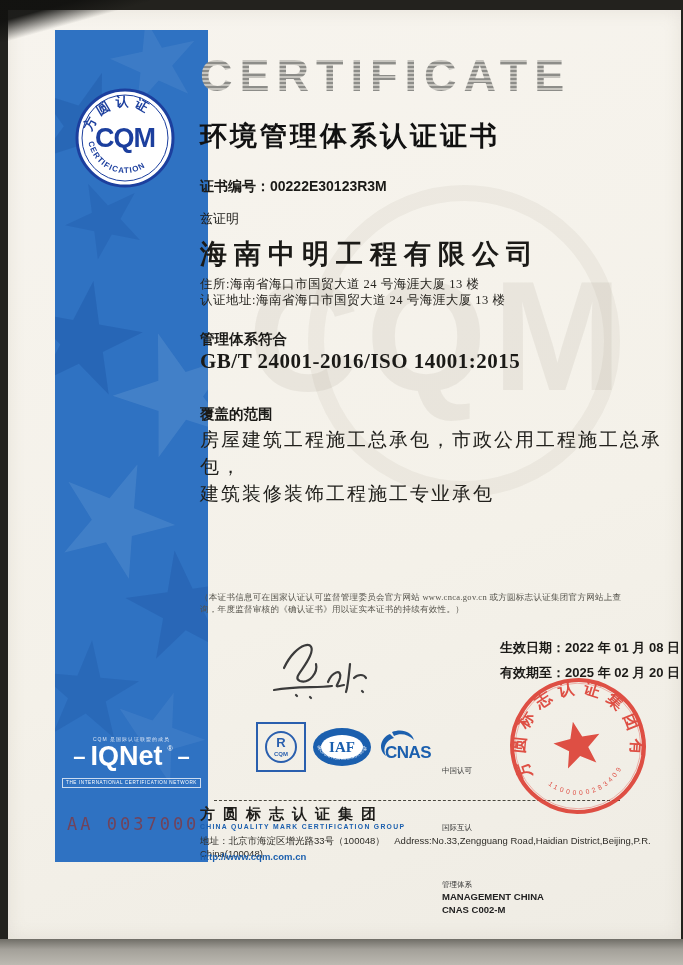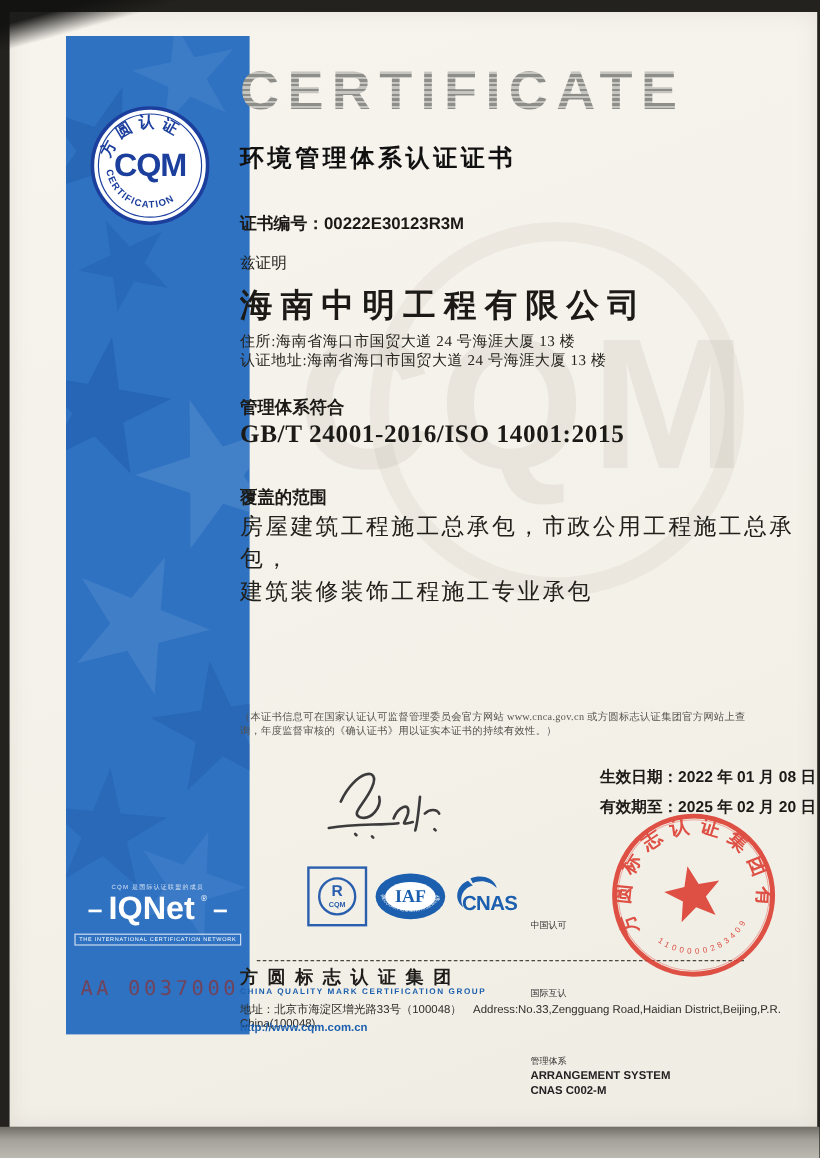--- a/index.html
+++ b/index.html
@@ -43,21 +43,21 @@
     border:16px solid rgba(158,150,128,.10);z-index:1;}
 
   
   .content{position:absolute;left:192px;top:0;width:470px;z-index:2;}
   .abs{position:absolute;left:0;width:470px;color:#1b1a17;}
   .wm-certificate{top:40px;
     font-family:"Liberation Sans","DejaVu Sans",sans-serif;font-weight:bold;
     font-size:45px;letter-spacing:7px;
     background:repeating-linear-gradient(180deg,#8d8d89 0 2px,#c7c5bf 2px 4px);
     -webkit-background-clip:text;background-clip:text;color:transparent;}
-  .cert-title{top:108px;font-size:20px;font-weight:bold;letter-spacing:3px;
+  .cert-title{top:108px;font-size:27px;font-weight:bold;letter-spacing:3px;
     font-family:"Liberation Sans","DejaVu Sans",sans-serif;color:#111;}
   .cert-no{top:168px;font-size:14px;font-weight:bold;
     font-family:"Liberation Sans","DejaVu Sans",sans-serif;}
   .certify{top:200px;font-size:13px;}
   .company{top:226px;font-size:27px;letter-spacing:7px;font-weight:700;}
   .info{top:266px;font-size:12.5px;line-height:16px;color:#26241f;letter-spacing:.5px;}
   .conform{top:320px;font-size:14.5px;font-weight:bold;
     font-family:"Liberation Sans","DejaVu Sans",sans-serif;}
   .standard{top:339px;font-size:21px;font-weight:bold;letter-spacing:.5px;}
   .scope-label{top:395px;font-size:14.5px;font-weight:bold;
@@ -220,21 +220,21 @@
   <svg class="cnas" width="64" height="38" viewBox="0 0 64 38">
     <path d="M 14 6 C 4 10, 2 22, 10 28 C 6 20, 10 12, 18 10 Z" fill="#1b5fae"></path>
     <path d="M 16 4 C 26 0, 36 4, 38 12 C 32 6, 24 5, 18 8 Z" fill="#1b5fae"></path>
     <text x="32" y="30" text-anchor="middle" font-family="Liberation Sans, DejaVu Sans, sans-serif" font-size="17" font-weight="900" fill="#1b5fae" letter-spacing="-.5">CNAS</text>
   </svg>
 
   <div class="acc-text">
     <div class="cn">中国认可</div>
     <div class="cn">国际互认</div>
     <div class="cn">管理体系</div>
-    <div class="en">ARRANGEMENT SYSTEM</div>
+    <div class="en">MANAGEMENT CHINA</div>
     <div class="en">CNAS C002-M</div>
   </div>
 
   <svg class="stamp" width="144" height="144" viewBox="0 0 140 140">
     <circle cx="70" cy="70" r="64" fill="none" stroke="#dd4237" stroke-width="4"></circle>
     <circle cx="70" cy="70" r="61" fill="none" stroke="#dd4237" stroke-width=".8" opacity=".45"></circle>
     <polygon points="70,46 75.9,61.9 92.8,62.6 79.5,73.1 84.1,89.4 70,80 55.9,89.4 60.5,73.1 47.2,62.6 64.1,61.9" fill="#dd4237"></polygon>
     <defs>
       <path id="stampRing" d="M 22 91 A 52 52 0 1 1 118 91"></path>
       <path id="stampDigits" d="M 30 96 A 48 48 0 0 0 110 96"></path>

